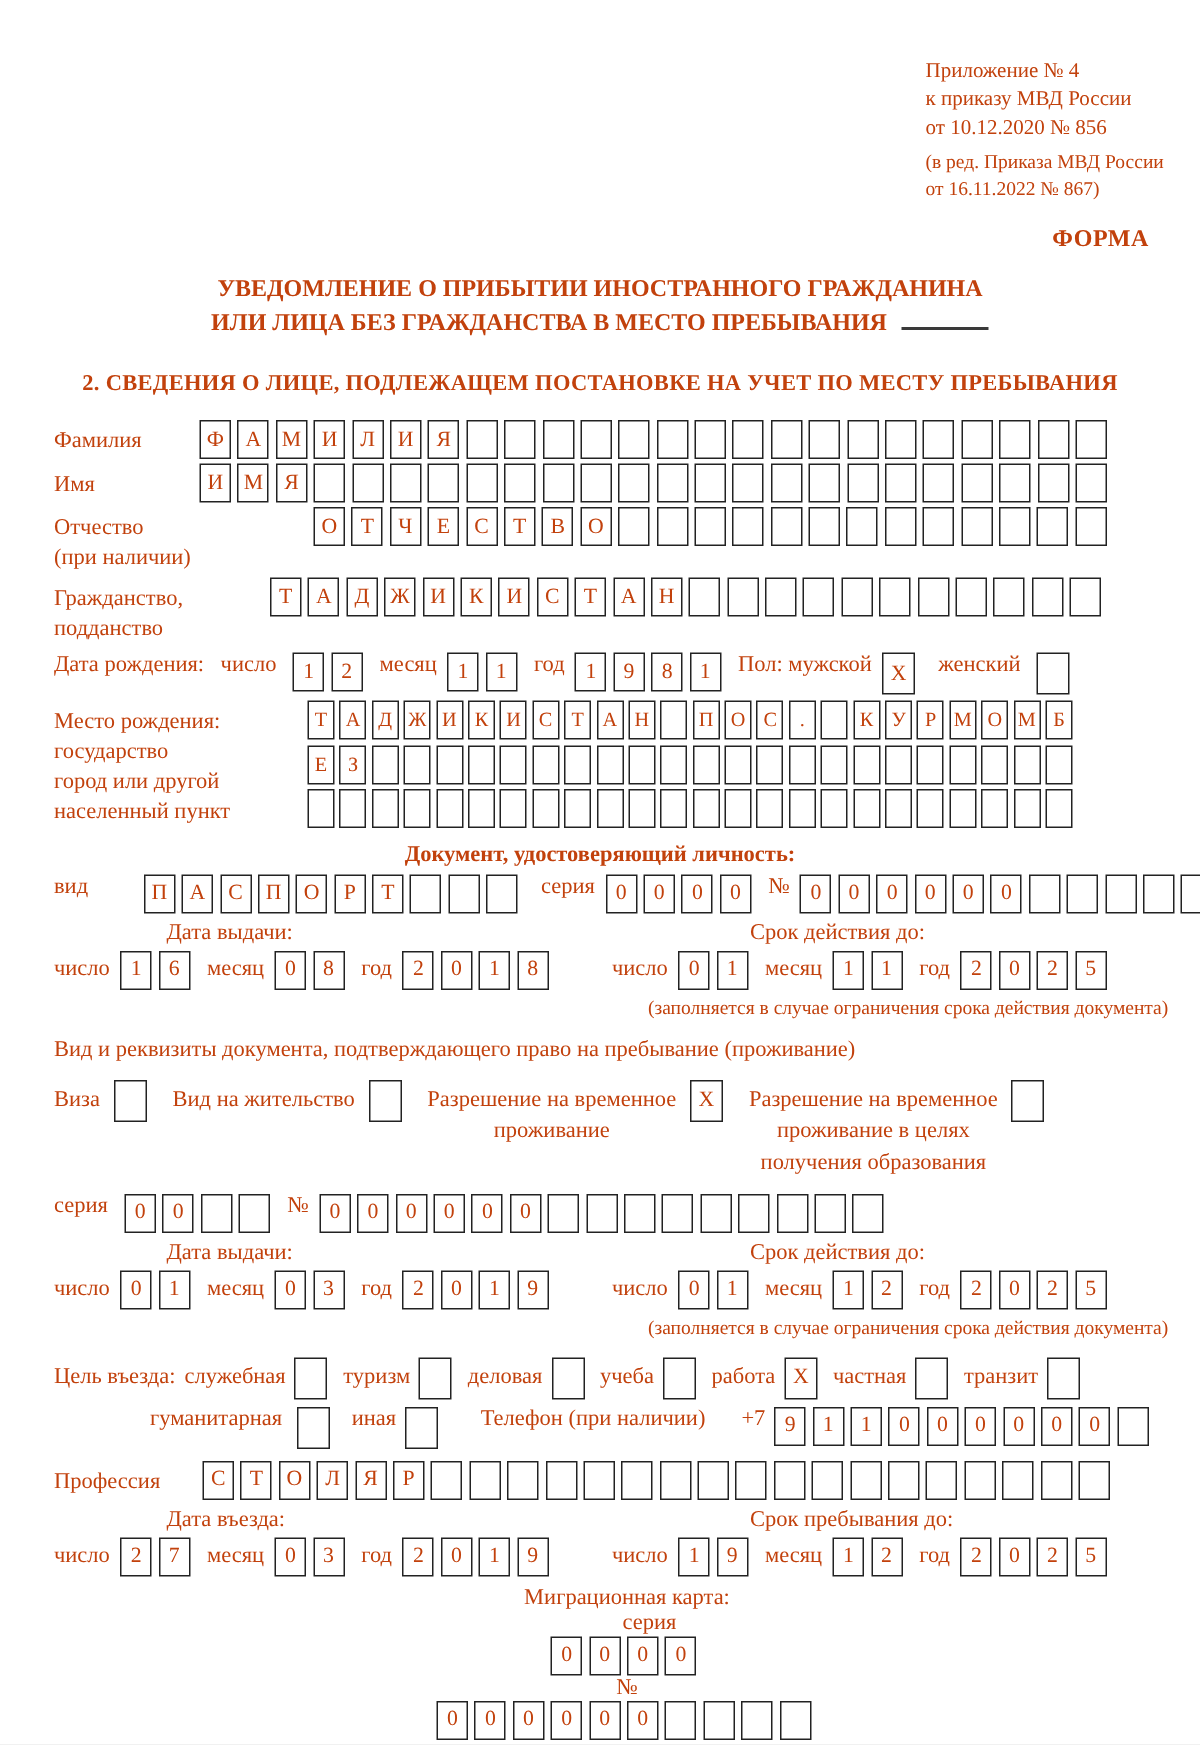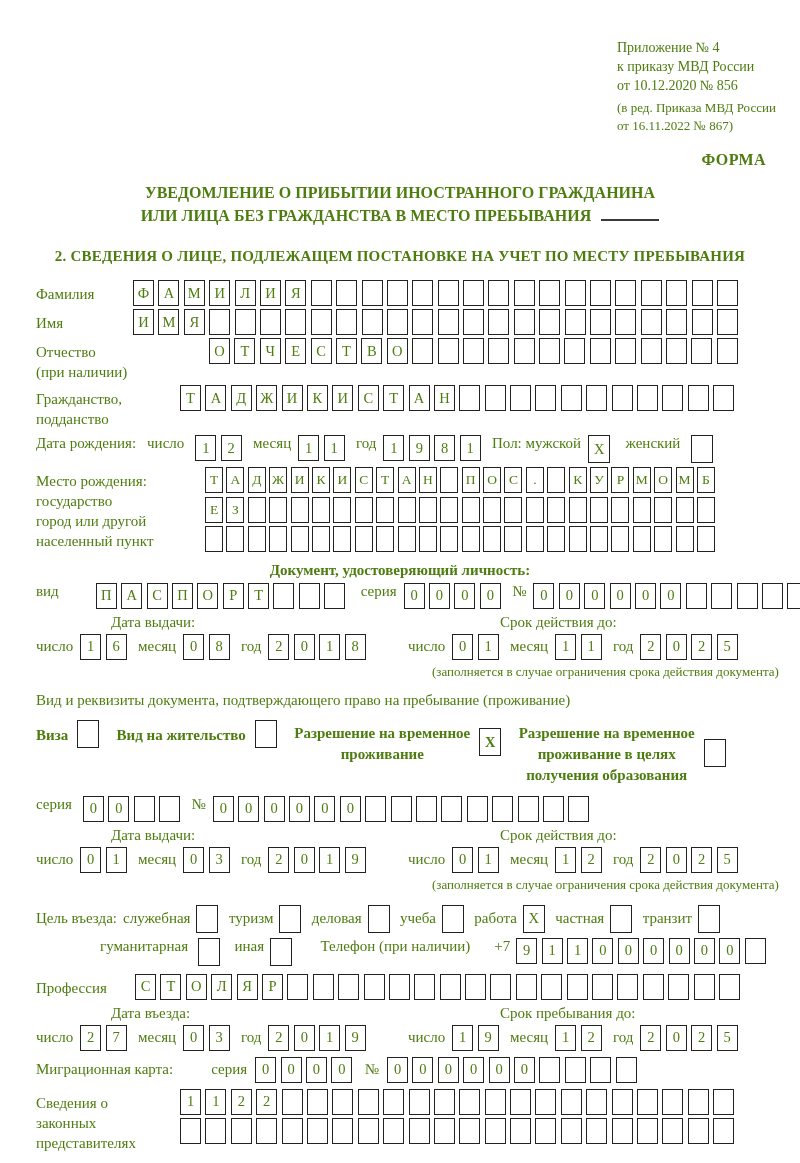--- a/index.html
+++ b/index.html
@@ -1,19 +1,19 @@
 <!DOCTYPE html>
 <html><head>
 <meta charset="utf-8">
 <style>
   html,body { margin:0; padding:0; background:#e8e8e8; }
   .page {
     width:800px; height:1163px; margin:0 auto; background:#ffffff;
     font-family:"Liberation Serif","DejaVu Serif",serif;
-    font-size:15px; color:#4d7c0f; box-sizing:border-box;
+    font-size:15px; color:#c2410c; box-sizing:border-box;
     padding:38px 0 0 36px; position:relative; overflow:hidden;
   }
   .annex { margin-left:581px; line-height:19px; font-size:14px; }
   .annex .rev { font-size:13px; line-height:18px; }
   .annex .rev.first { margin-top:4px; }
   .forma { text-align:right; padding-right:34px; font-weight:bold; font-size:16px; margin-top:16px; letter-spacing:.4px; }
   .title { text-align:center; font-weight:bold; font-size:16px; margin-top:12px; line-height:23px; padding-right:36px; }
   .uline { display:inline-block; width:58px; border-bottom:2.2px solid #3a3a3a; margin-left:10px; }
   .sec { font-weight:bold; font-size:15px; margin-top:21px; margin-bottom:15px; letter-spacing:.2px; padding-right:36px; text-align:center; }
 
@@ -40,27 +40,27 @@
   .dp-left { width:372px; flex:none; }
   .dp-right { flex:1; }
   .dp-head { margin-left:75px; margin-bottom:3px; }
   .dp-right .dp-head { margin-left:92px; }
   .dfields { display:flex; align-items:center; column-gap:7px; }
   .dp-note { font-size:13px; margin-top:4px; margin-left:24px; white-space:nowrap; }
 
   .para { line-height:23px; margin-top:9px; }
 
   .cbrow { display:flex; align-items:flex-start; margin-top:8px; column-gap:13px; }
-  .cbgroup { display:flex; align-items:center; column-gap:9px;font-weight:bold; }
+  .cbgroup { display:flex; align-items:flex-start; column-gap:9px; }
   .cblabel { line-height:21px; padding-top:3px; }
   .cblabel.center { text-align:center; }
 
   .prow { display:flex; align-items:center; column-gap:6px; margin-top:12px; }
   .prow2 { display:flex; align-items:flex-start; column-gap:6px; margin-top:5px; margin-left:64px; }
-  .migrow { display:flex; align-items:center; column-gap:8px; margin-top:6px; }
+  .migrow { display:flex; align-items:center; column-gap:8px; margin-top:6px;flex-direction:column; }
 </style>
 </head>
 <body>
 
 <div class="page">
 
   <div class="annex">
     <div>Приложение № 4</div>
     <div>к приказу МВД России</div>
     <div>от 10.12.2020 № 856</div>

